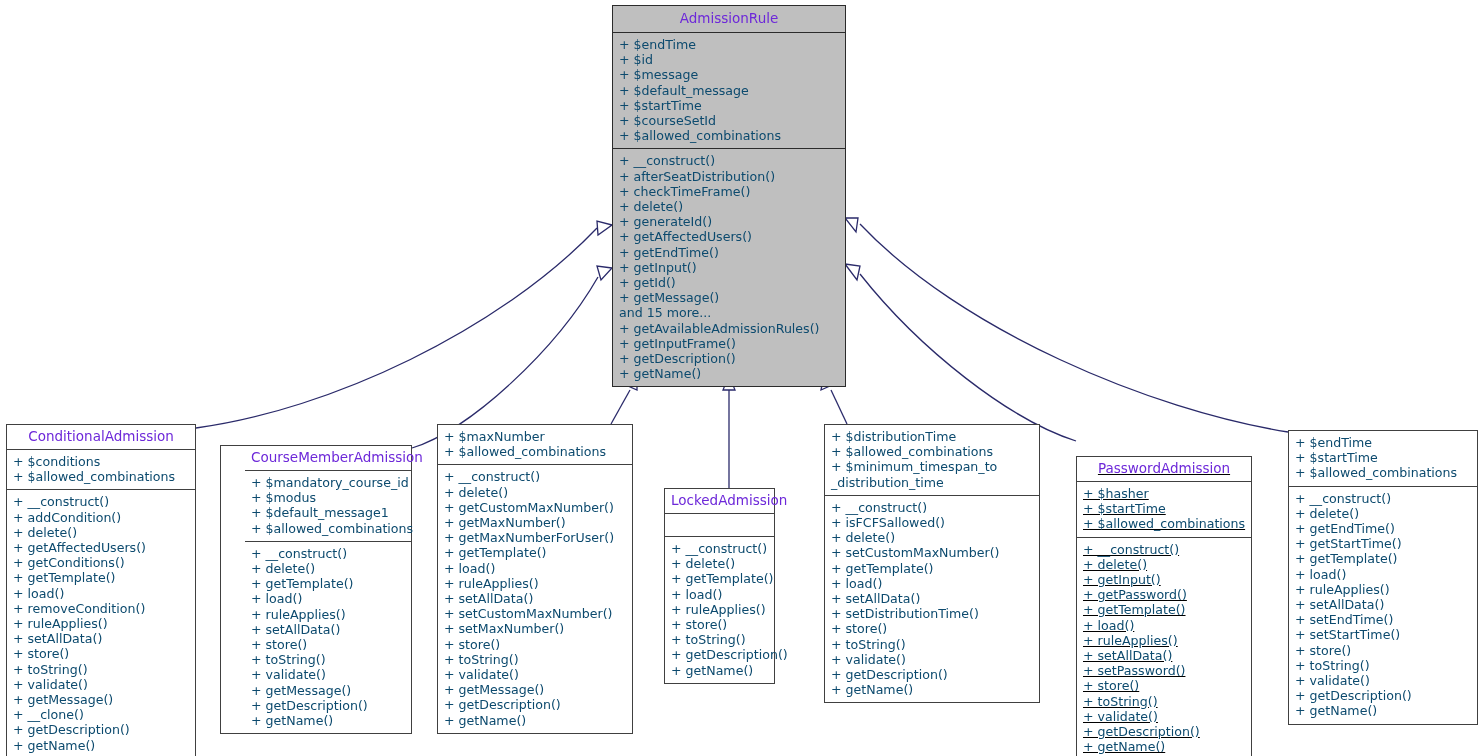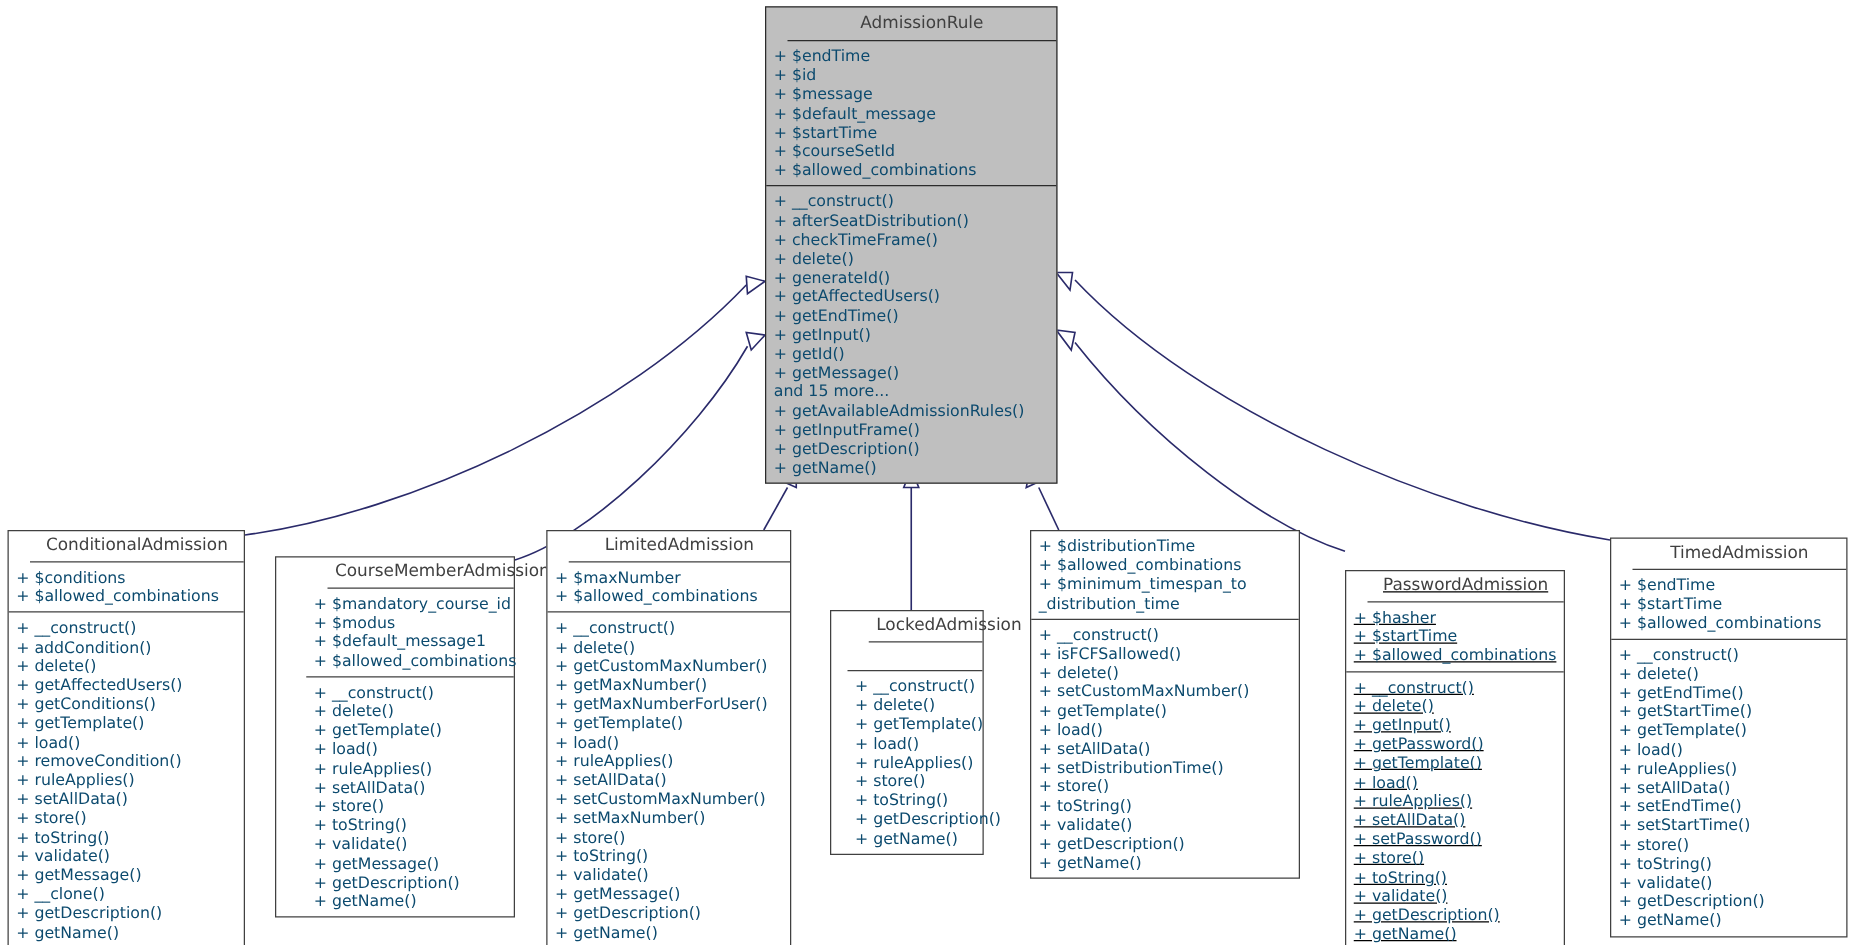--- a/index.html
+++ b/index.html
@@ -33,26 +33,25 @@
     background: #ffffff;
     z-index: 5;
   }
   .uml-class.root {
     background: #bfbfbf;
     border: 1px solid #2b2b2b;
   }
   .cls-title {
     text-align: center;
     font-size: 13.5px;
-    color: #404040;
+    color: #6d28d9;
     padding: 4px 6px 5px 6px;
     line-height: 15px;
     border-bottom: 1px solid #404040;
     white-space: nowrap;
-    margin-left: 17px;
   }
   .uml-class.root .cls-title {
     border-bottom: 1px solid #2b2b2b;
     padding: 5px 6px 6px 6px;
   }
   .cls-attrs, .cls-ops {
     padding: 4px 4px 5px 6px;
     font-size: 12.6px;
     line-height: 15.2px;
     color: #0c4a6e;
@@ -195,21 +194,20 @@
         <span class="member">+ store()</span>
         <span class="member">+ toString()</span>
         <span class="member">+ validate()</span>
         <span class="member">+ getMessage()</span>
         <span class="member">+ getDescription()</span>
         <span class="member">+ getName()</span>
       </div>
   </div>
 
   <div class="uml-class" style="left:437px; top:424px; width:196px;">
-    <div class="cls-title">LimitedAdmission</div>
     <div class="cls-attrs">
         <span class="member">+ $maxNumber</span>
         <span class="member">+ $allowed_combinations</span>
       </div>
     <div class="cls-ops">
         <span class="member">+ __construct()</span>
         <span class="member">+ delete()</span>
         <span class="member">+ getCustomMaxNumber()</span>
         <span class="member">+ getMaxNumber()</span>
         <span class="member">+ getMaxNumberForUser()</span>
@@ -221,21 +219,21 @@
         <span class="member">+ setMaxNumber()</span>
         <span class="member">+ store()</span>
         <span class="member">+ toString()</span>
         <span class="member">+ validate()</span>
         <span class="member">+ getMessage()</span>
         <span class="member">+ getDescription()</span>
         <span class="member">+ getName()</span>
       </div>
   </div>
 
-  <div class="uml-class" style="left:664px; top:488px; width:123px;padding-left:13px;">
+  <div class="uml-class" style="left:664px; top:488px; width:111px;">
     <div class="cls-title">LockedAdmission</div>
     <div class="cls-attrs empty"></div>
     <div class="cls-ops">
         <span class="member">+ __construct()</span>
         <span class="member">+ delete()</span>
         <span class="member">+ getTemplate()</span>
         <span class="member">+ load()</span>
         <span class="member">+ ruleApplies()</span>
         <span class="member">+ store()</span>
         <span class="member">+ toString()</span>
@@ -287,21 +285,20 @@
         <span class="member">+ setPassword()</span>
         <span class="member">+ store()</span>
         <span class="member">+ toString()</span>
         <span class="member">+ validate()</span>
         <span class="member">+ getDescription()</span>
         <span class="member">+ getName()</span>
       </div>
   </div>
 
   <div class="uml-class" style="left:1288px; top:430px; width:190px;">
-    <div class="cls-title">TimedAdmission</div>
     <div class="cls-attrs">
         <span class="member">+ $endTime</span>
         <span class="member">+ $startTime</span>
         <span class="member">+ $allowed_combinations</span>
       </div>
     <div class="cls-ops">
         <span class="member">+ __construct()</span>
         <span class="member">+ delete()</span>
         <span class="member">+ getEndTime()</span>
         <span class="member">+ getStartTime()</span>

